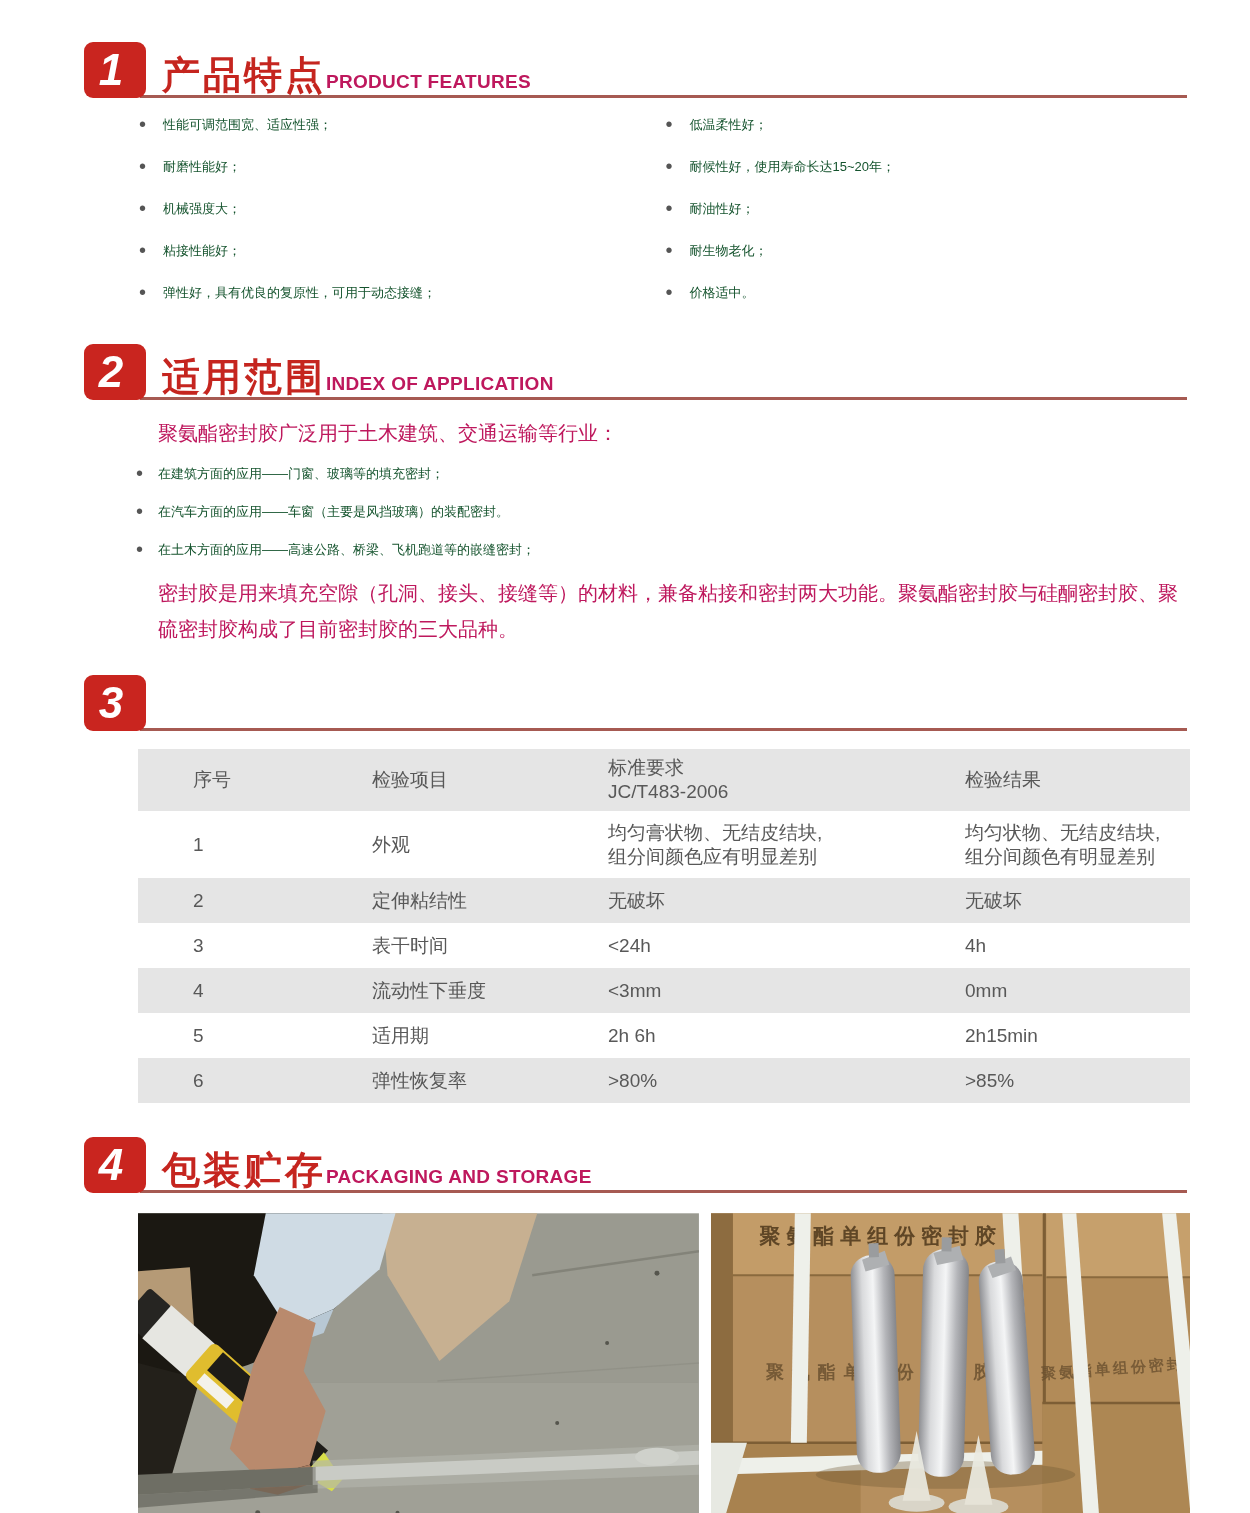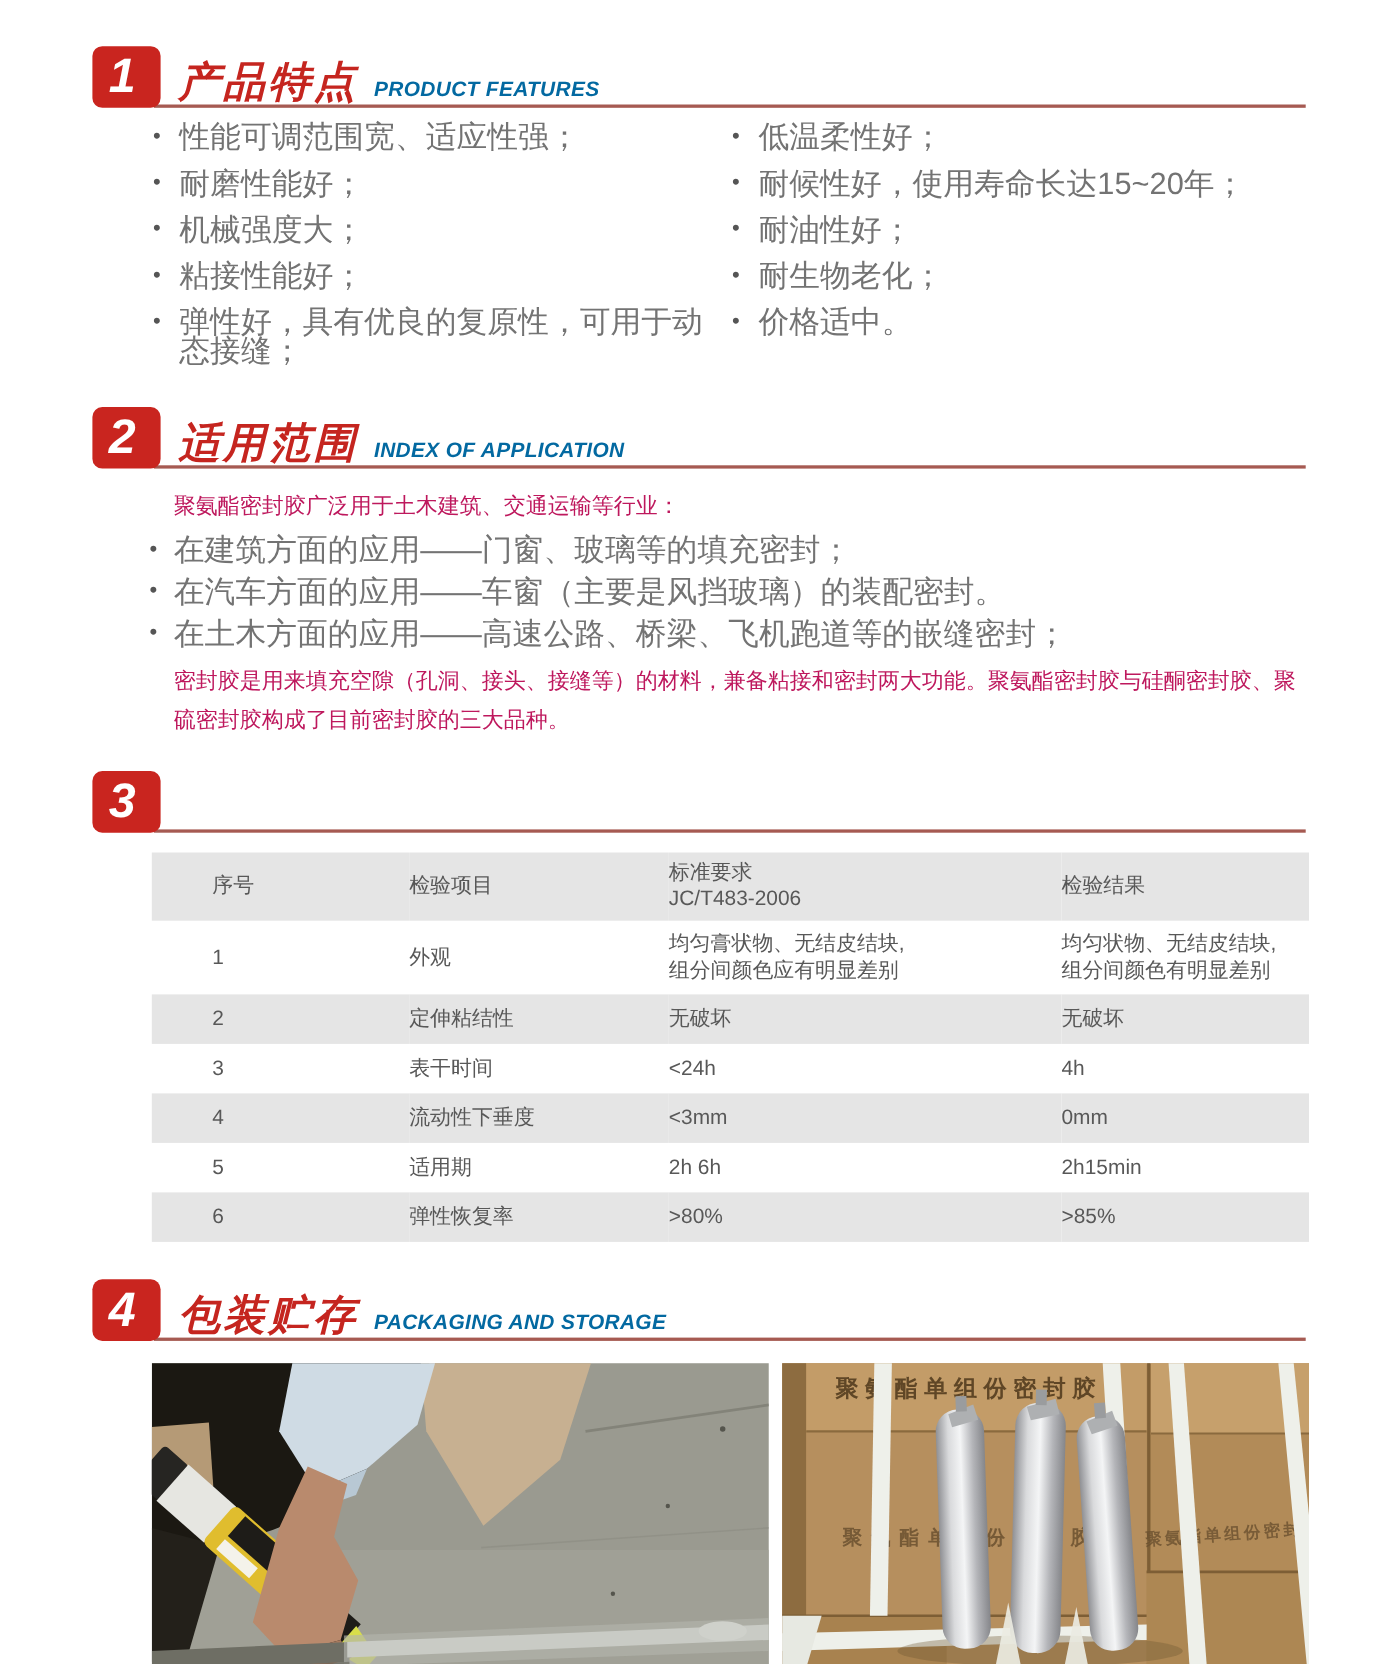--- a/index.html
+++ b/index.html
@@ -13,31 +13,31 @@
   
   .sec-header { position:relative; margin:0 63px 0 84px; height:58px; }
   .sec-rule { position:absolute; left:56px; right:0; bottom:2px; height:3px; background:#a65a52; }
   .badge {
     position:absolute; left:0; top:0; width:62px; height:56px;
     background:#c9251f; border-radius:9px; color:#ffffff;
     font-size:44px; font-weight:bold; font-style:italic;
     display:flex; align-items:center; justify-content:center;
     padding-right:8px; z-index:2;
   }
-  .titles { position:absolute; left:78px; bottom:4px; display:flex; align-items:flex-end; gap:14px; white-space:nowrap;font-style:italic; }
+  .titles { position:absolute; left:78px; bottom:4px; display:flex; align-items:flex-end; white-space:nowrap; }
   .title-zh { font-size:38px; font-weight:bold; color:#c5251f; letter-spacing:3px; line-height:1.05; }
-  .title-en { font-size:19px; font-weight:bold; color:#0369a1; padding-bottom:3px; letter-spacing:0.3px; }
+  .title-en { font-size:19px; font-weight:bold; color:#be185d; padding-bottom:3px; letter-spacing:0.3px; }
 
   
   ul { list-style:none; }
   .features { display:flex; margin:12px 60px 0 137px; }
   .features .col { width:563px; }
   .features li, .scope li, .pack li {
-    position:relative; padding-left:26px; font-size:28px; line-height:26px;
-    margin-bottom:16px; color:#737373;
+    position:relative; padding-left:26px; font-size:13px; line-height:26px;
+    margin-bottom:16px; color:#14532d;
   }
   .features li::before, .scope li::before, .pack li::before {
     content:"•"; position:absolute; left:2px; top:-1px; color:#555; font-size:20px;
   }
   .scope { margin:14px 60px 0 134px; }
   .scope li { padding-left:24px; margin-bottom:12px; }
   .intro-bold, .note-bold {
     margin:18px 60px 0 158px; font-size:20px; font-weight:normal; color:#be185d;
   }
   .intro-bold { margin-bottom:14px; }

